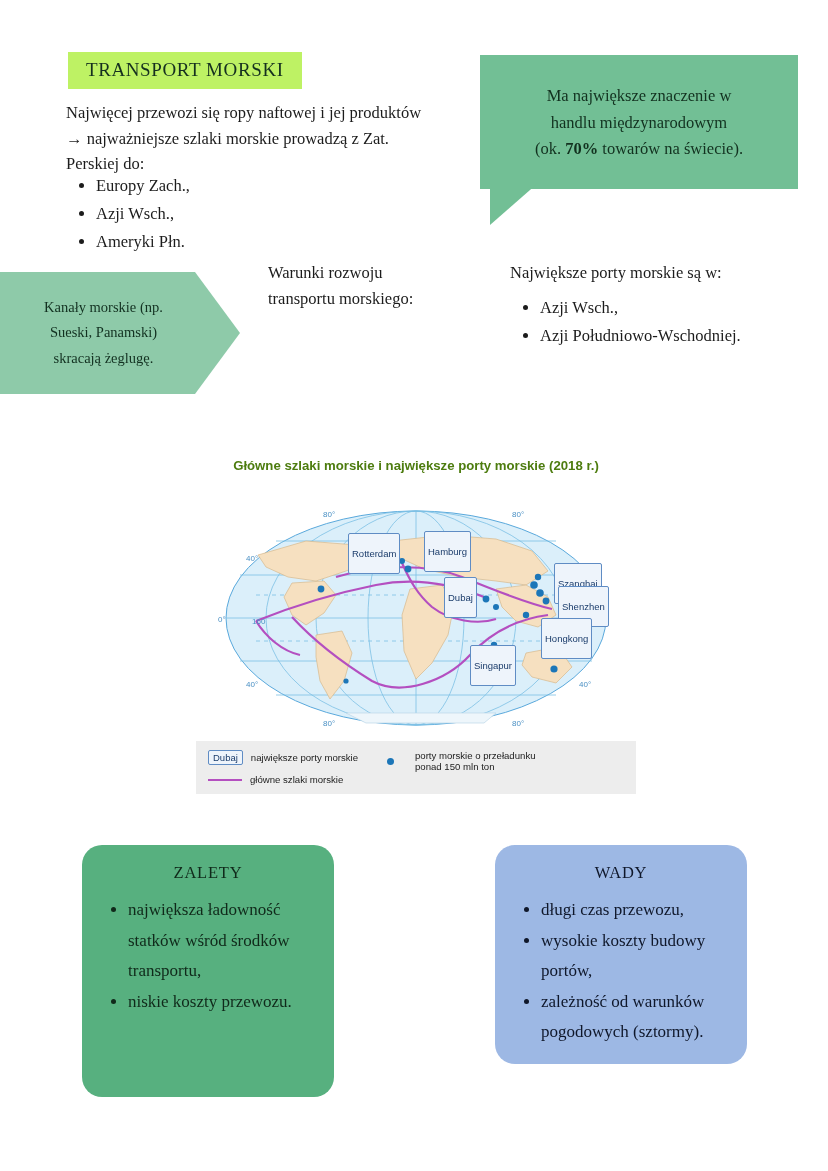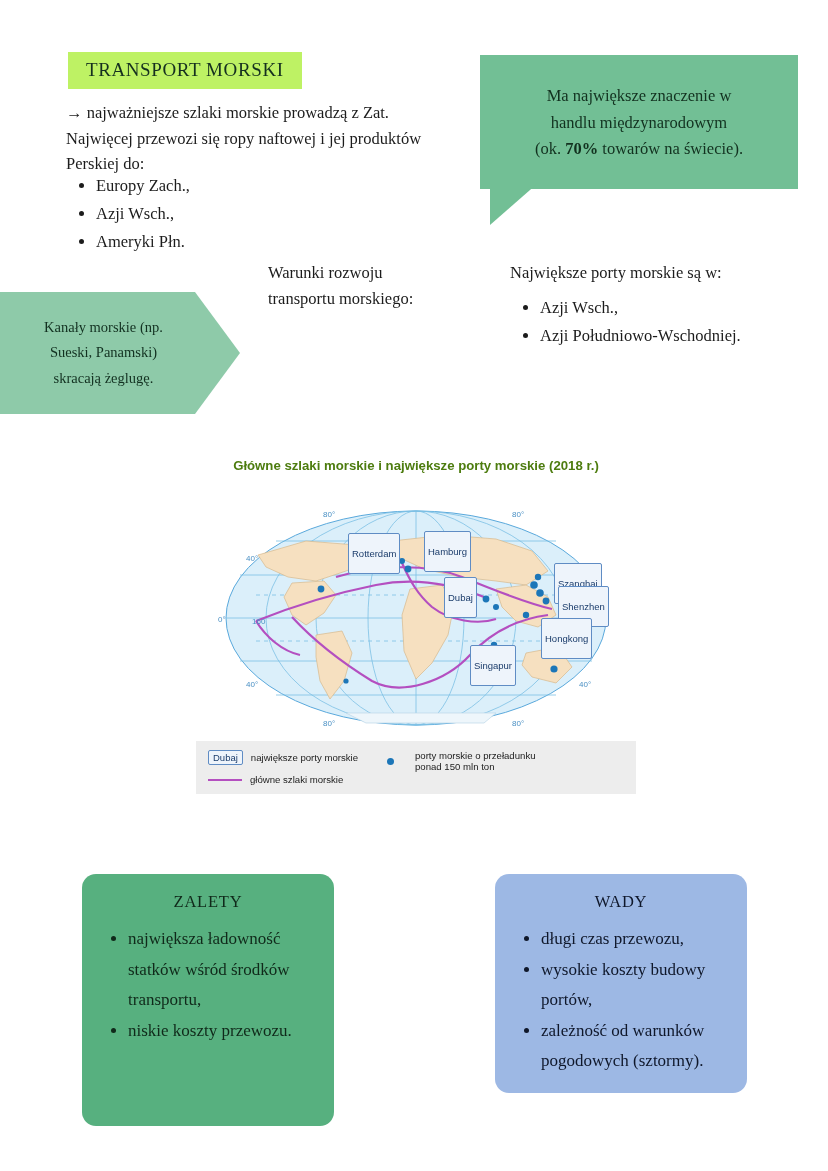--- a/index.html
+++ b/index.html
@@ -71,21 +71,21 @@
     width: 0; height: 0;
     border-left: 0 solid transparent;
     border-top: 42px solid #72bf95;
     border-right: 48px solid transparent;
   }
 
   
   .arrow-banner {
     position: absolute;
     left: 0px;
-    top: 292px;
+    top: 272px;
     width: 252px;
     height: 122px;
   }
   .arrow-banner .body {
     position: absolute;
     left: 0; top: 0;
     width: 195px; height: 122px;
     background: #8ecaa9;
     box-sizing: border-box;
     display: flex;
@@ -204,24 +204,23 @@
     width: 34px; height: 2px; background: #b44fc0; display:inline-block;
   }
   .legend .dot {
     width: 7px; height: 7px; border-radius: 50%; background: #1c76b8; display:inline-block;
     margin: 0 13px;
   }
 
   
   .box {
     position: absolute;
-    border-radius: 14px;
+    border-radius: 20px;
     box-sizing: border-box;
     padding: 18px 16px 16px 16px;
-    margin-top: 29px;
   }
   .box .box-title {
     text-align: center;
     font-size: 16.5px;
     letter-spacing: 0.8px;
     margin-bottom: 12px;
   }
   .box ul {
     margin: 0;
     padding-left: 30px;
@@ -238,22 +237,22 @@
     background: #9db8e4;
     color: #0f172a;
   }
 </style>
 </head>
 <body>
 
 <div class="title-chip">TRANSPORT MORSKI</div>
 
 <div class="intro">
+  <div>Najwięcej przewozi się ropy naftowej i jej produktów</div>
   <div>→ najważniejsze szlaki morskie prowadzą z Zat.</div>
-  <div>Najwięcej przewozi się ropy naftowej i jej produktów</div>
   <div>Perskiej do:</div>
 </div>
 <ul class="intro-list">
   <li>Europy Zach.,</li>
   <li>Azji Wsch.,</li>
   <li>Ameryki Płn.</li>
 </ul>
 
 <div class="callout">
   <div>Ma największe znaczenie w</div>

